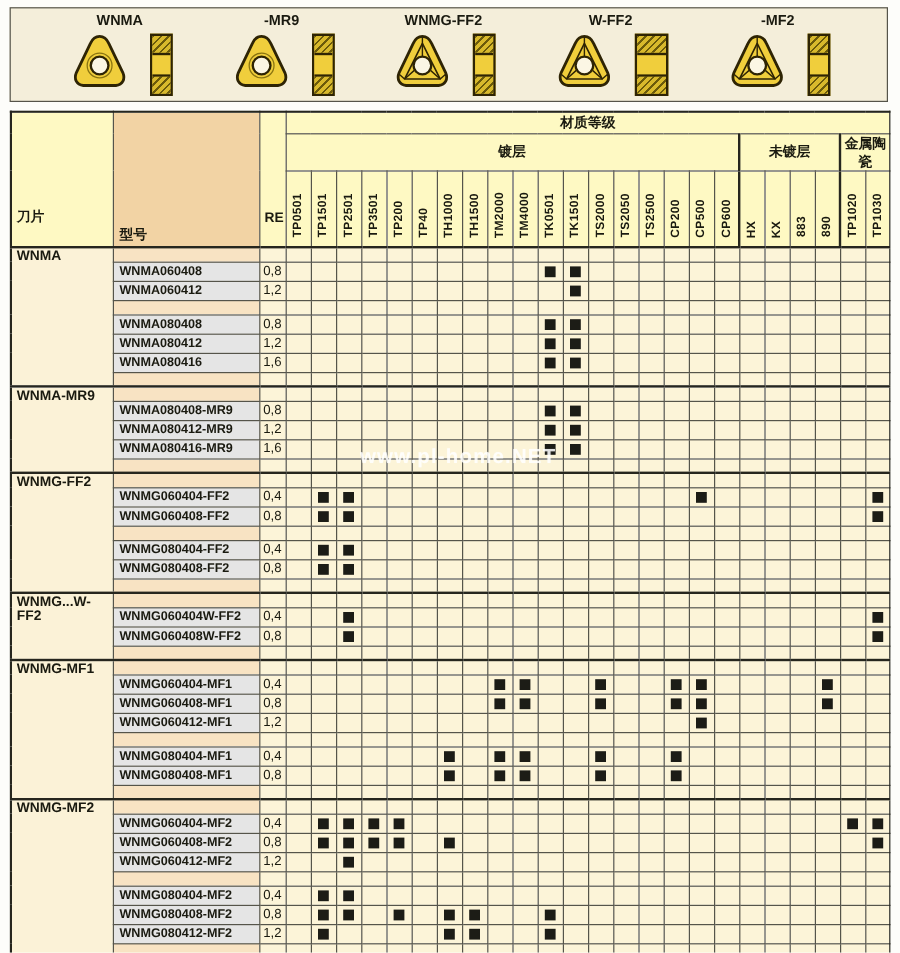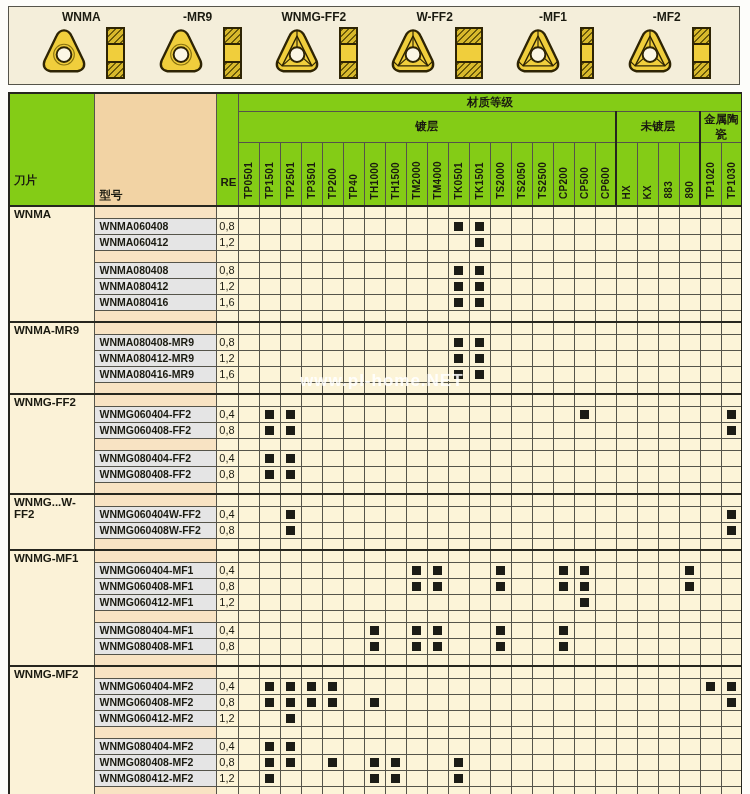--- a/index.html
+++ b/index.html
@@ -26,21 +26,21 @@
   .side-view.wide{width:28px;}
   .side-view.slim{width:14px;}
   .sv-hatch{flex:1;background:repeating-linear-gradient(135deg,#6b5a0a 0 1.5px,#d8b92c 1.5px 4.5px);}
   .sv-mid{height:16px;background:#f0ce3c;border-top:2px solid #2e2404;border-bottom:2px solid #2e2404;}
 
   
   .table-wrap{position:absolute;left:8px;top:92px;width:734px;height:702px;overflow:hidden;}
   table{border-collapse:collapse;table-layout:fixed;width:733px;}
   th,td{border:1px solid #55544a;padding:0;box-sizing:border-box;overflow:hidden;}
   table{border:2px solid #26261e;}
-  thead th{background:#84cc16;color:#1a1a10;}
+  thead th{background:#fef9c3;color:#1a1a10;}
   .th-insert,.th-re{vertical-align:bottom;text-align:left;font-size:11.5px;font-weight:bold;padding:17px 4px;}
   .th-model{vertical-align:bottom;text-align:left;font-size:11.5px;font-weight:bold;padding:2px 5px;background:#f2d3a4;}
   .th-group{height:18px;font-size:11.5px;font-weight:bold;text-align:center;border-bottom:1px solid #55544a;}
   .th-sub{height:18px;font-size:11.5px;font-weight:bold;text-align:center;}
   .grade-th{height:64px;vertical-align:bottom;text-align:center;padding:0 0 2px 0;}
   .vlabel{display:inline-block;writing-mode:vertical-rl;transform:rotate(180deg);
           font-size:10px;font-weight:bold;letter-spacing:.3px;white-space:nowrap;color:#1a1a10;}
   .thick-left{border-left:2px solid #26261e;}
   thead tr:last-child th{border-bottom:2px solid #26261e;}
 
@@ -125,36 +125,20 @@
               <circle cx="30" cy="30" r="8.2" fill="#fbf6e4" stroke="#2e2404" stroke-width="2.2"></circle>
             </svg></div>
           <div class="side-view wide">
             <div class="sv-hatch"></div>
             <div class="sv-mid"></div>
             <div class="sv-hatch"></div>
           </div>
         </div>
       </div>
       <div class="g-item">
-        <div class="g-label">-MF1</div>
-        <div class="g-views">
-          <div class="g-top"><svg width="54" height="50" viewBox="0 0 60 52" xmlns="http://www.w3.org/2000/svg">
-              <path d="M30 3 C34 3 36.5 5 38.5 9.5 L51.5 36.5 C54 42.5 51.5 47.5 45 48.5 L15 48.5 C8.5 47.5 6 42.5 8.5 36.5 L21.5 9.5 C23.5 5 26 3 30 3 Z" fill="#f0ce3c" stroke="#2e2404" stroke-width="2.6" stroke-linejoin="round"></path>
-              <path d="M30 9.5 L46.5 42.5 L13.5 42.5 Z" fill="none" stroke="#2e2404" stroke-width="1.5" stroke-linejoin="round"></path>
-    <path d="M30 3 L30 21.5 M46.5 42.5 L37.5 34.5 M13.5 42.5 L22.5 34.5 M8.5 38 L13.5 42.5 M51.5 38 L46.5 42.5" stroke="#2e2404" stroke-width="1.3" fill="none"></path>
-              <circle cx="30" cy="30" r="8.2" fill="#fbf6e4" stroke="#2e2404" stroke-width="2.2"></circle>
-            </svg></div>
-          <div class="side-view slim">
-            <div class="sv-hatch"></div>
-            <div class="sv-mid"></div>
-            <div class="sv-hatch"></div>
-          </div>
-        </div>
-      </div>
-      <div class="g-item">
         <div class="g-label">-MF2</div>
         <div class="g-views">
           <div class="g-top"><svg width="54" height="50" viewBox="0 0 60 52" xmlns="http://www.w3.org/2000/svg">
               <path d="M30 3 C34 3 36.5 5 38.5 9.5 L51.5 36.5 C54 42.5 51.5 47.5 45 48.5 L15 48.5 C8.5 47.5 6 42.5 8.5 36.5 L21.5 9.5 C23.5 5 26 3 30 3 Z" fill="#f0ce3c" stroke="#2e2404" stroke-width="2.6" stroke-linejoin="round"></path>
               <path d="M30 9.5 L46.5 42.5 L13.5 42.5 Z" fill="none" stroke="#2e2404" stroke-width="1.5" stroke-linejoin="round"></path>
     <path d="M30 3 L30 21.5 M46.5 42.5 L37.5 34.5 M13.5 42.5 L22.5 34.5 M8.5 38 L13.5 42.5 M51.5 38 L46.5 42.5" stroke="#2e2404" stroke-width="1.3" fill="none"></path>
               <circle cx="30" cy="30" r="8.2" fill="#fbf6e4" stroke="#2e2404" stroke-width="2.2"></circle>
             </svg></div>
           <div class="side-view narrow">
             <div class="sv-hatch"></div>

